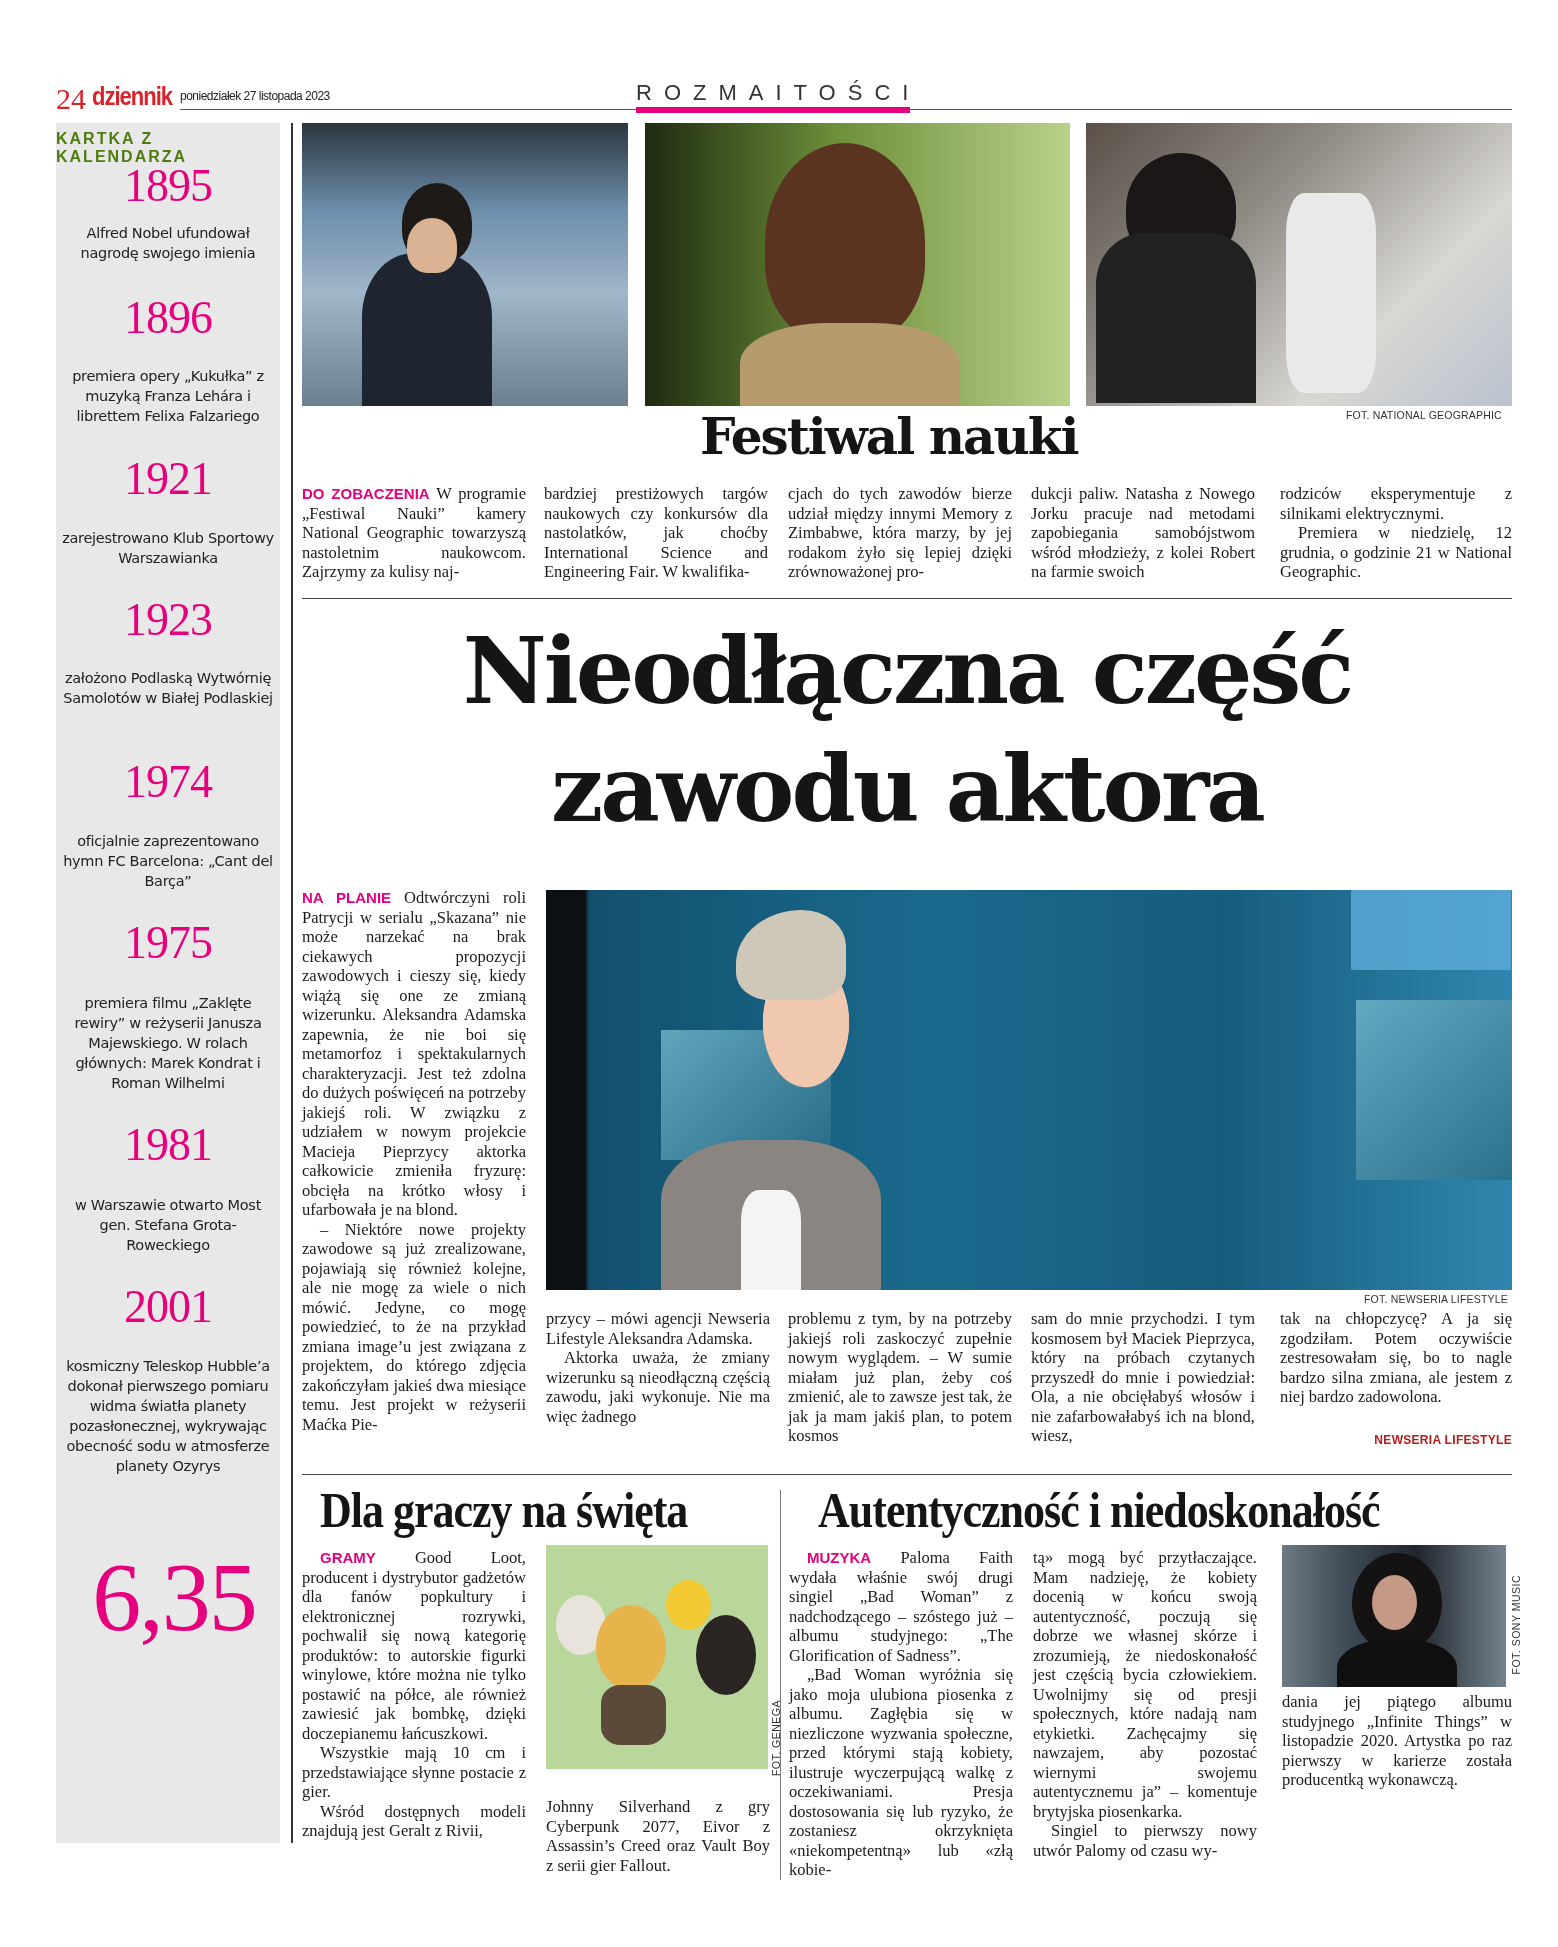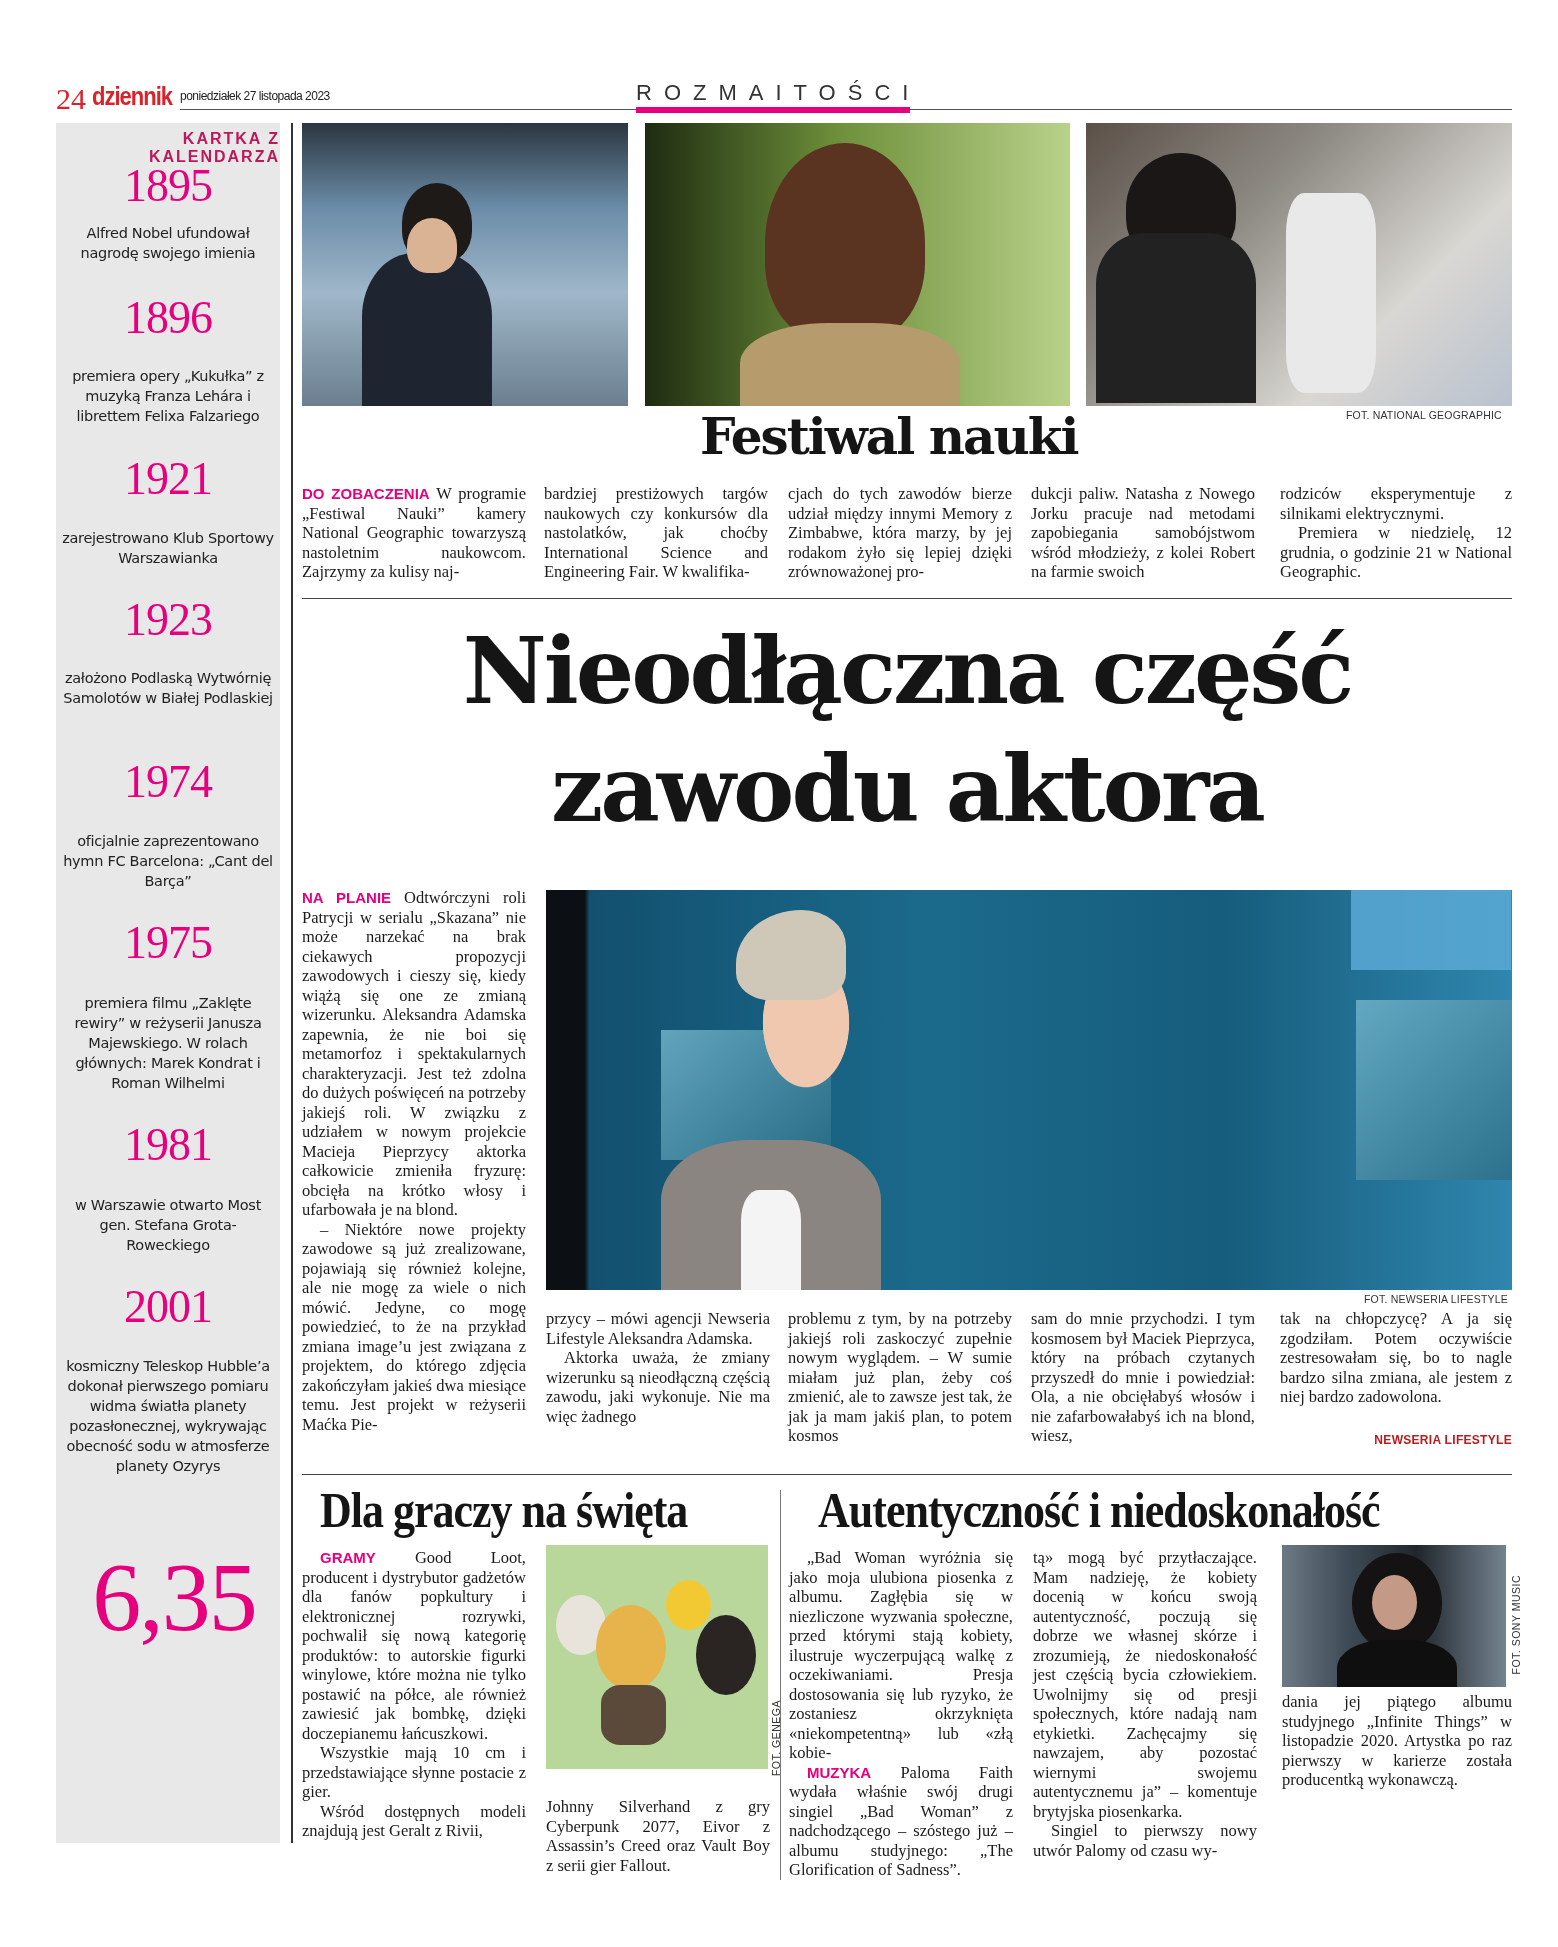--- a/index.html
+++ b/index.html
@@ -11,21 +11,21 @@
   .hdr-pagenum { left: 56px; top: 84px; font-family: "Liberation Serif", serif; font-size: 30px; color: #d8232a; line-height: 30px; }
   .hdr-logo { left: 92px; top: 84px; font-family: "Liberation Sans", sans-serif; font-weight: bold; font-size: 22px; color: #d8232a; letter-spacing: -1px; line-height: 26px; transform: scaleY(1.15); }
   .hdr-date { left: 180px; top: 89px; font-family: "Liberation Sans", sans-serif; font-size: 12px; color: #222; letter-spacing: -0.5px; }
   .hdr-rule { left: 180px; top: 109px; width: 1332px; height: 1px; background: #555; }
   .hdr-section { left: 636px; top: 80px; width: 274px; text-align: center; font-family: "Liberation Sans", sans-serif; font-size: 22px; letter-spacing: 12px; color: #333; font-weight: normal; }
   .hdr-section-bar { left: 636px; top: 107px; width: 274px; height: 6px; background: #e6007e; }
 
   
   .sidebar { left: 56px; top: 123px; width: 224px; height: 1720px; background: #e8e8e8; }
   .sidebar-divider { left: 291px; top: 123px; width: 2px; height: 1720px; background: #333; }
-  .sb-title { width: 224px; text-align: right; font-family: "Liberation Sans", sans-serif; font-weight: bold; font-size: 16px; letter-spacing: 2px; color: #be185d; }
+  .sb-title { width: 224px; text-align: left; font-family: "Liberation Sans", sans-serif; font-weight: bold; font-size: 16px; letter-spacing: 2px; color: #4d7c0f; }
   .sb-year { width: 224px; text-align: center; font-family: "Liberation Serif", serif; font-size: 46px; color: #e6007e; line-height: 1; letter-spacing: -1px; }
   .sb-text { width: 224px; text-align: center; font-family: "DejaVu Sans", sans-serif; font-size: 14.5px; line-height: 20px; color: #222; padding: 0 6px; letter-spacing: -0.3px; }
   .sb-big { width: 236px; text-align: center; font-family: "Liberation Serif", serif; font-size: 98px; color: #e6007e; line-height: 1; letter-spacing: -2px; }
 
   
   .photo { overflow: hidden; }
   .ph1 { left: 302px; top: 123px; width: 326px; height: 283px; background: linear-gradient(180deg,#2b3640 0%,#6b8ca8 30%,#9fb7c9 60%,#6b7f8f 100%); }
   .ph2 { left: 645px; top: 123px; width: 425px; height: 283px; background: radial-gradient(circle at 50% 35%, #7a4a2a 0 22%, transparent 23%), linear-gradient(90deg,#1e2b10 0%,#6d8f3a 45%,#b9d28a 100%); }
   .ph3 { left: 1086px; top: 123px; width: 426px; height: 283px; background: linear-gradient(135deg,#5b5048 0%,#8d8a83 35%,#d9d7d2 70%,#b9c2cf 100%); }
   .ph-fig { position: absolute; border-radius: 50% 50% 40% 40%; }
@@ -177,22 +177,22 @@
   <div class="toy" style="left:55px;top:140px;width:65px;height:60px;background:#5b4a3a;border-radius:30%;"></div>
   <div class="toy" style="left:150px;top:70px;width:60px;height:80px;background:#2a2522;"></div>
 </div>
 <div class="abs vcredit" style="left:770px;top:1700px">FOT. GENEGA</div>
 <div class="abs col" style="left:546px;top:1797px;width:224px">Johnny Silverhand z gry Cyberpunk 2077, Eivor z Assassin’s Creed oraz Vault Boy z serii gier Fallout.</div>
 
 <div class="abs rule-v" style="left:780px;top:1490px;height:390px"></div>
 
 <div class="abs h-autent">Autentyczność i niedoskonałość</div>
 <div class="abs col" style="left:789px;top:1548px;width:224px">
+  <p class="ind"><span class="kicker">MUZYKA</span> <span>Paloma Faith wydała właśnie swój drugi singiel „Bad Woman” z nadchodzącego – szóstego już – albumu studyjnego: „The Glorification of Sadness”.</span></p>
   <p class="ind">„Bad Woman wyróżnia się jako moja ulubiona piosenka z albumu. Zagłębia się w niezliczone wyzwania społeczne, przed którymi stają kobiety, ilustruje wyczerpującą walkę z oczekiwaniami. Presja dostosowania się lub ryzyko, że zostaniesz okrzyknięta «niekompetentną» lub «złą kobie-</p>
-  <p class="ind"><span class="kicker">MUZYKA</span> <span>Paloma Faith wydała właśnie swój drugi singiel „Bad Woman” z nadchodzącego – szóstego już – albumu studyjnego: „The Glorification of Sadness”.</span></p>
 </div>
 <div class="abs col" style="left:1033px;top:1548px;width:224px">
   <p>tą» mogą być przytłaczające. Mam nadzieję, że kobiety docenią w końcu swoją autentyczność, poczują się dobrze we własnej skórze i zrozumieją, że niedoskonałość jest częścią bycia człowiekiem. Uwolnijmy się od presji społecznych, które nadają nam etykietki. Zachęcajmy się nawzajem, aby pozostać wiernymi swojemu autentycznemu ja” – komentuje brytyjska piosenkarka.</p>
   <p class="ind">Singiel to pierwszy nowy utwór Palomy od czasu wy-</p>
 </div>
 <div class="abs photo ph-paloma">
   <div class="toy" style="left:70px;top:8px;width:90px;height:100px;background:#141212;"></div>
   <div class="toy" style="left:90px;top:30px;width:45px;height:55px;background:#c49a86;"></div>
   <div class="toy" style="left:55px;top:95px;width:120px;height:70px;background:#0f0f10;border-radius:40% 40% 0 0;"></div>
 </div>

